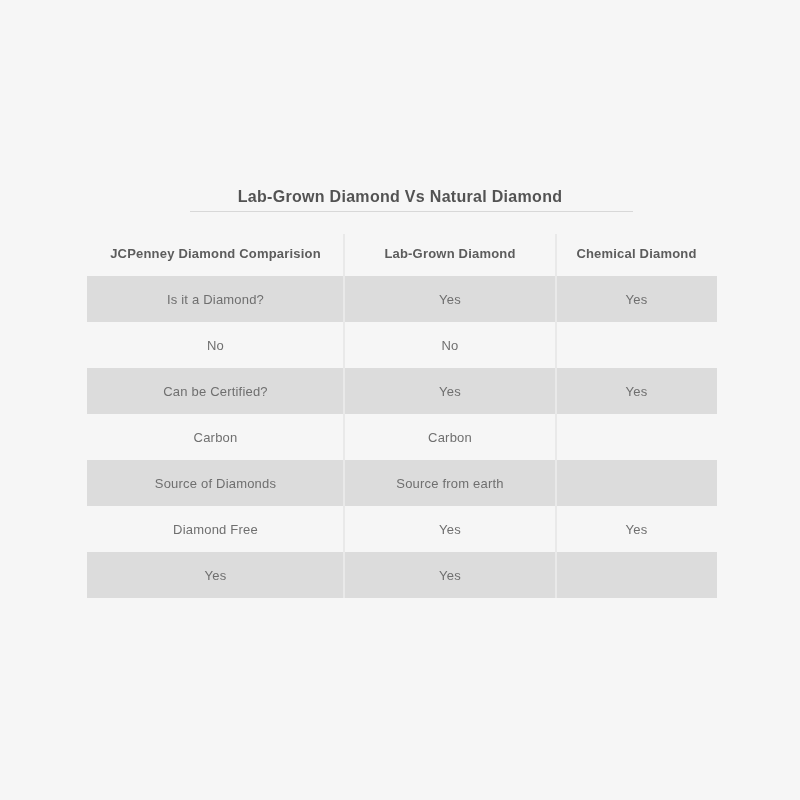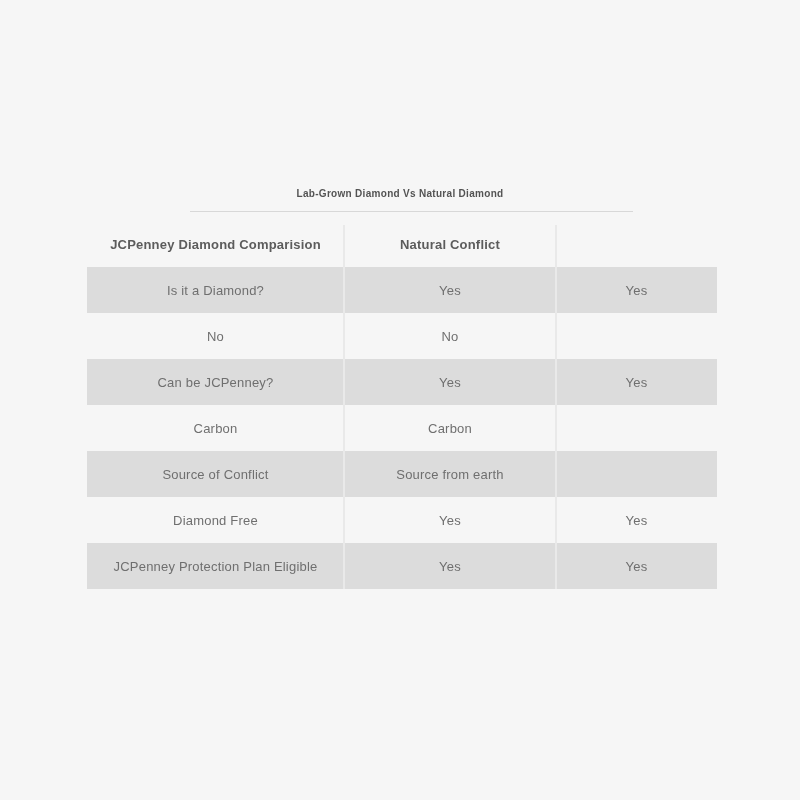--- a/index.html
+++ b/index.html
@@ -18,37 +18,37 @@
     height: 800px;
     background: var(--page-bg, #f6f6f6);
     overflow: hidden;
   }
   .title {
     position: absolute;
     top: 188px;
     left: 0;
     width: 800px;
     text-align: center;
-    font-size: 10px;
+    font-size: 16px;
     font-weight: bold;
     letter-spacing: 0.3px;
     color: var(--title-text, #535353);
   }
   .title-rule {
     position: absolute;
     top: 211px;
     left: 190px;
     width: 443px;
     height: 1px;
     background: var(--rule, #d8d8d8);
   }
   .cmp-table {
     position: absolute;
     left: 87px;
-    top: 222px;
+    top: 231px;
     width: 630px;
   }
   .trow {
     display: grid;
     grid-template-columns: 257px 212px 161px;
     align-items: center;
     height: 46px;
   }
   .trow.header {
     height: 45px;
@@ -86,56 +86,56 @@
   <div class="title">Lab-Grown Diamond Vs Natural Diamond</div>
   <div class="title-rule"></div>
 
   <div class="cmp-table">
 
     <div class="divider-v d1"></div>
     <div class="divider-v d2"></div>
 
     <div class="trow header">
       <div class="tcell">JCPenney Diamond Comparision</div>
-      <div class="tcell">Natural Conflict</div>
+      <div class="tcell">Lab-Grown Diamond</div>
+      <div class="tcell">Chemical Diamond</div>
     </div>
 
     <div class="trow stripe">
       <div class="tcell">Is it a Diamond?</div>
       <div class="tcell">Yes</div>
       <div class="tcell">Yes</div>
     </div>
 
     <div class="trow">
       <div class="tcell">No</div>
       <div class="tcell">No</div>
     </div>
 
     <div class="trow stripe">
-      <div class="tcell">Can be JCPenney?</div>
+      <div class="tcell">Can be Certified?</div>
       <div class="tcell">Yes</div>
       <div class="tcell">Yes</div>
     </div>
 
     <div class="trow">
       <div class="tcell">Carbon</div>
       <div class="tcell">Carbon</div>
     </div>
 
     <div class="trow stripe">
-      <div class="tcell">Source of Conflict</div>
+      <div class="tcell">Source of Diamonds</div>
       <div class="tcell">Source from earth</div>
     </div>
 
     <div class="trow">
       <div class="tcell">Diamond Free</div>
       <div class="tcell">Yes</div>
       <div class="tcell">Yes</div>
     </div>
 
     <div class="trow stripe">
-      <div class="tcell">JCPenney Protection Plan Eligible</div>
       <div class="tcell">Yes</div>
       <div class="tcell">Yes</div>
     </div>
 
   </div>
 </div>
 
 </body></html>

